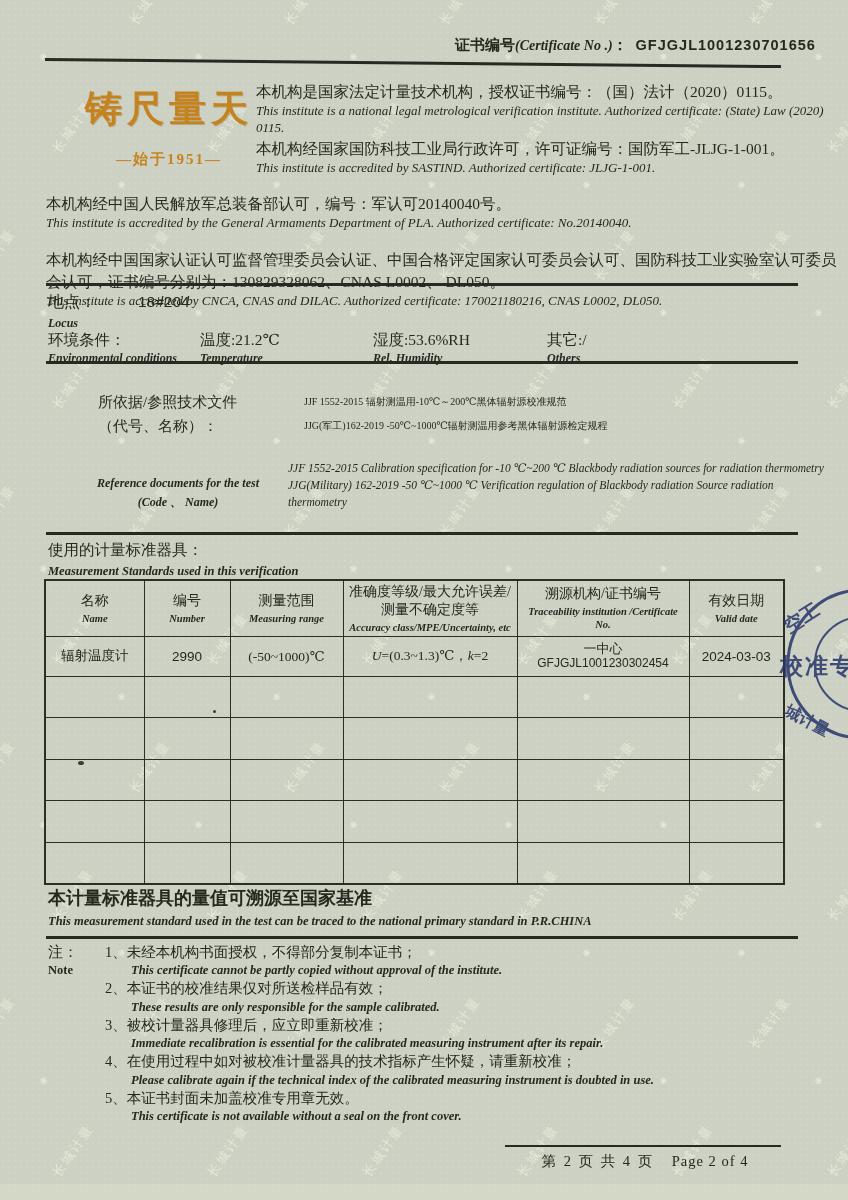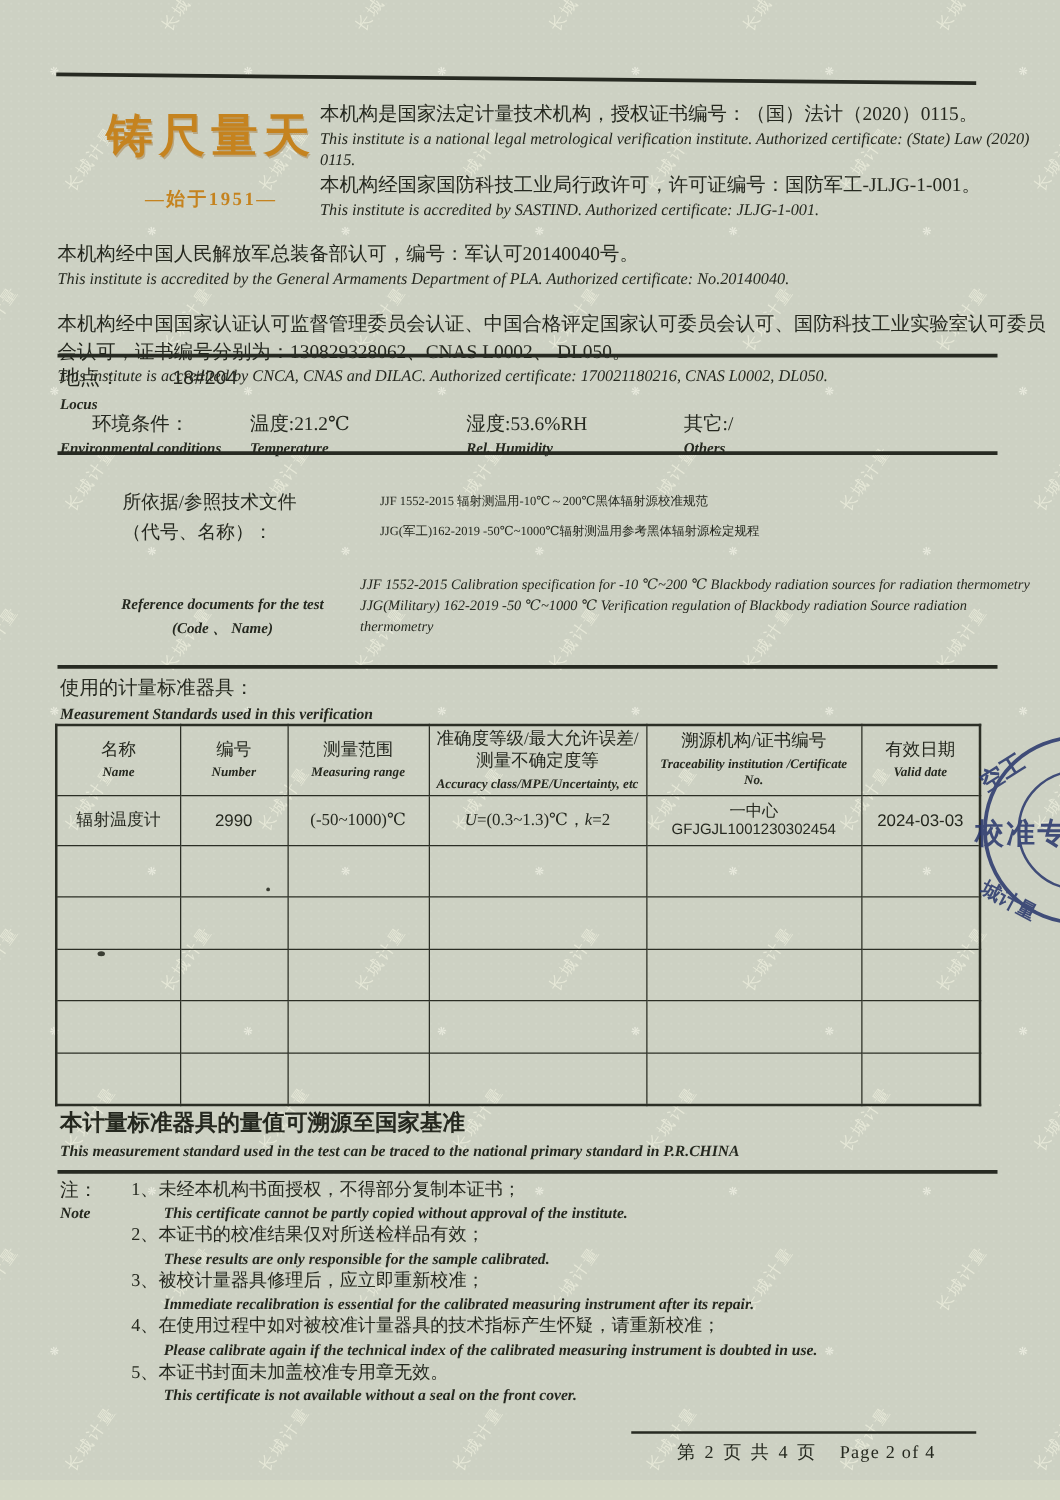--- a/index.html
+++ b/index.html
@@ -47,21 +47,21 @@
   .intro-full .zh-p { margin-top:17px; }
 
   .loc-block { position:absolute; left:48px; top:292px; }
   .loc-block .zh { font-size:16px; }
   .loc-block .val { margin-left:38px; font-size:15.5px; font-family:"Liberation Sans",sans-serif; }
   .lbl-en { font-size:12px; font-style:italic; font-weight:bold; line-height:16px; }
   .loc-block .lbl-en { margin-top:2px; }
 
   .env-block { position:absolute; left:48px; top:330px; width:760px; height:36px; }
   .env-col { position:absolute; top:0; }
-  .env-col .zh { font-size:15.5px; line-height:20px;text-align:center; }
+  .env-col .zh { font-size:15.5px; line-height:20px; }
   .env-c0 { left:0; } .env-c1 { left:152px; } .env-c2 { left:325px; } .env-c3 { left:499px; }
 
   .ref-zh-label { position:absolute; left:98px; top:390px; width:190px; font-size:15px; line-height:24px; }
   .ref-zh-docs  { position:absolute; left:304px; top:390px; width:540px; font-size:10px; line-height:24px; }
   .ref-en-label { position:absolute; left:66px; top:474px; width:224px; text-align:center;
                   font-size:12px; font-style:italic; font-weight:bold; line-height:19px; }
   .ref-en-docs  { position:absolute; left:288px; top:460px; width:545px;
                   font-size:11.5px; font-style:italic; line-height:17px; }
 
   .std-title { position:absolute; left:48px; top:540px; }
@@ -81,21 +81,21 @@
   tr.empty-row { height:41.6px; }
   td.num-cell { font-family:"Liberation Sans",sans-serif; font-size:13px; }
 
   .trace-block { position:absolute; left:48px; top:886px; width:760px; }
   .trace-block .zh { font-size:18px; font-weight:bold; }
   .trace-block .en { font-size:12.5px; font-style:italic; font-weight:bold; margin-top:4px; }
 
   .notes { position:absolute; left:48px; top:943px; width:780px; }
   .notes-head { position:absolute; left:0; top:0; }
   .notes-head .zh { font-size:15px; }
-  .notes-head .en { font-size:12.5px; font-style:italic; font-weight:bold; margin-top:1px; }
+  .notes-head .en { font-size:12.5px; font-weight:bold; margin-top:1px; }
   .note-items { margin-left:57px; }
   .note-zh { font-size:14.5px; line-height:17px; margin-top:0.5px; }
   .note-en { font-size:12.5px; font-style:italic; font-weight:bold; line-height:16px; margin:1.5px 0 2px 26px; }
 
   .footer-text { position:absolute; left:500px; top:1152px; width:290px; text-align:center; font-size:14.5px; white-space:nowrap; }
   .footer-text .en { font-family:"Liberation Serif",serif; margin-left:14px; letter-spacing:1px; }
   .footer-text .zh { letter-spacing:2px; }
 
   .stamp { position:absolute; right:0; top:582px; width:72px; height:165px; z-index:3; opacity:0.85; }
   .bottom-strip { position:absolute; left:0; top:1184px; width:848px; height:16px; background:rgba(218,222,200,0.55); }
@@ -218,20 +218,23 @@
       <span style="left: 353px; top: 1142px;">长城计量</span>
       <span style="left: 508px; top: 1142px;">长城计量</span>
       <span style="left: 663px; top: 1142px;">长城计量</span>
       <span style="left: 818px; top: 1142px;">长城计量</span>
     </div>
 
   <div class="content">
 
     <div class="rule top-rule"></div>
 
+    <div class="cert-header">
+      <span class="zh">证书编号</span><span class="en">(Certificate No .)</span><span class="zh">：</span><span class="no">GFJGJL1001230701656</span>
+    </div>
 
     <div class="logo">
       <div class="logo-title">铸尺量天</div>
       <div class="logo-sub">—始于1951—</div>
     </div>
 
     <div class="intro-right">
       <div class="zh-p">本机构是国家法定计量技术机构，授权证书编号：（国）法计（2020）0115。</div>
       <div class="en-p">This institute is a national legal metrological verification institute.  Authorized certificate: (State) Law (2020) 0115.</div>
       <div class="zh-p">本机构经国家国防科技工业局行政许可，许可证编号：国防军工-JLJG-1-001。</div>

